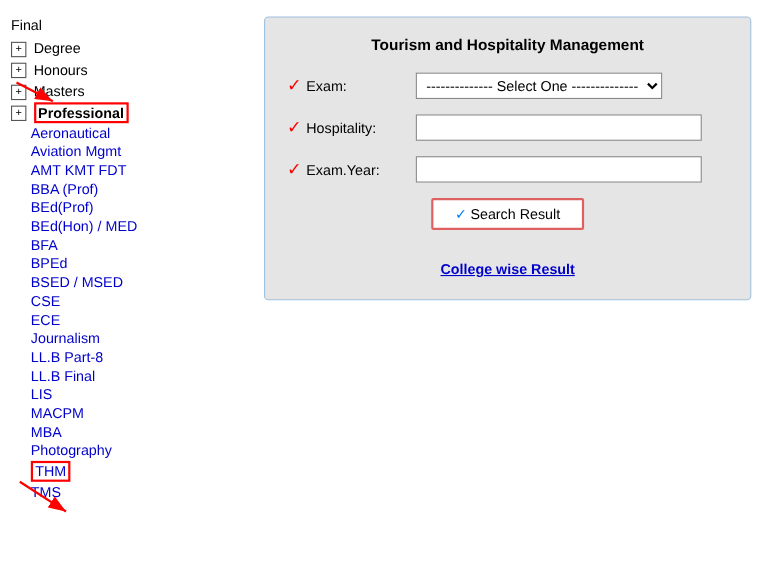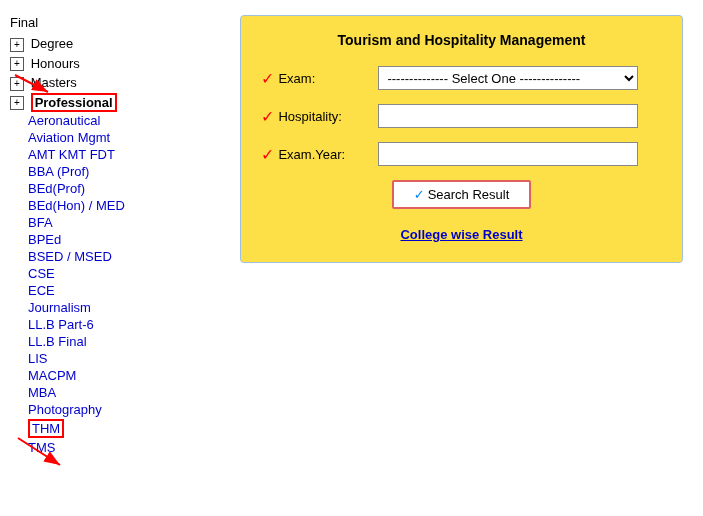--- a/index.html
+++ b/index.html
@@ -61,21 +61,21 @@
       cursor: pointer;
     }
 
     
     .main-panel {
       flex: 1;
       padding: 5px 10px;
     }
     .form-box {
       border: 1px solid #a0c0e0;
-      background: #fde047;
+      background: #e5e5e5;
       border-radius: 4px;
       padding: 16px 20px 20px 20px;
       min-width: 420px;
     }
     .form-title {
       text-align: center;
       font-weight: bold;
       font-size: 14px;
       margin-bottom: 18px;
       color: #000;
@@ -97,31 +97,31 @@
     }
     .form-row select,
     .form-row input[type="text"] {
       border: 1px solid #888;
       background: #fff;
       font-size: 13px;
       padding: 2px 4px;
       height: 24px;
     }
     .form-row select {
-      width: 260px;
+      width: 224px;
     }
     .form-row input[type="text"] {
       width: 260px;
     }
     .btn-row {
       display: flex;
       flex-direction: column;
       align-items: center;
       margin-top: 10px;
-      gap: 18px;
+      gap: 28px;
     }
     .search-btn {
       border: 2px solid #e06060;
       background: #fff;
       color: #000;
       font-size: 13px;
       padding: 5px 20px;
       cursor: pointer;
       border-radius: 2px;
     }
@@ -180,21 +180,21 @@
           <li class="sub-item">AMT KMT FDT</li>
           <li class="sub-item">BBA (Prof)</li>
           <li class="sub-item">BEd(Prof)</li>
           <li class="sub-item">BEd(Hon) / MED</li>
           <li class="sub-item">BFA</li>
           <li class="sub-item">BPEd</li>
           <li class="sub-item">BSED / MSED</li>
           <li class="sub-item">CSE</li>
           <li class="sub-item">ECE</li>
           <li class="sub-item">Journalism</li>
-          <li class="sub-item">LL.B Part-6</li>
+          <li class="sub-item">LL.B Part-8</li>
           <li class="sub-item">LL.B Final</li>
           <li class="sub-item">LIS</li>
           <li class="sub-item">MACPM</li>
           <li class="sub-item">MBA</li>
           <li class="sub-item">Photography</li>
           <li class="sub-item">
             <span style="border:2px solid red; padding:0 2px; display:inline-block;">THM</span>
           </li>
           <li class="sub-item">TMS</li>
         </ul>

